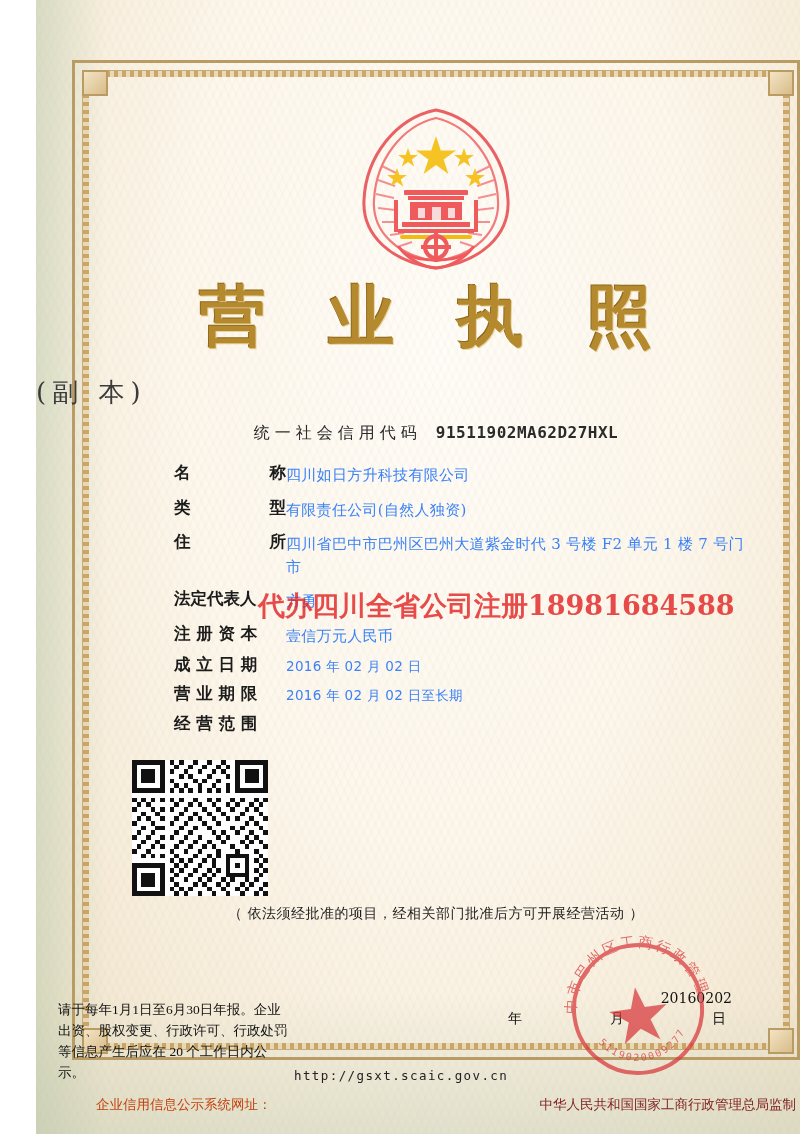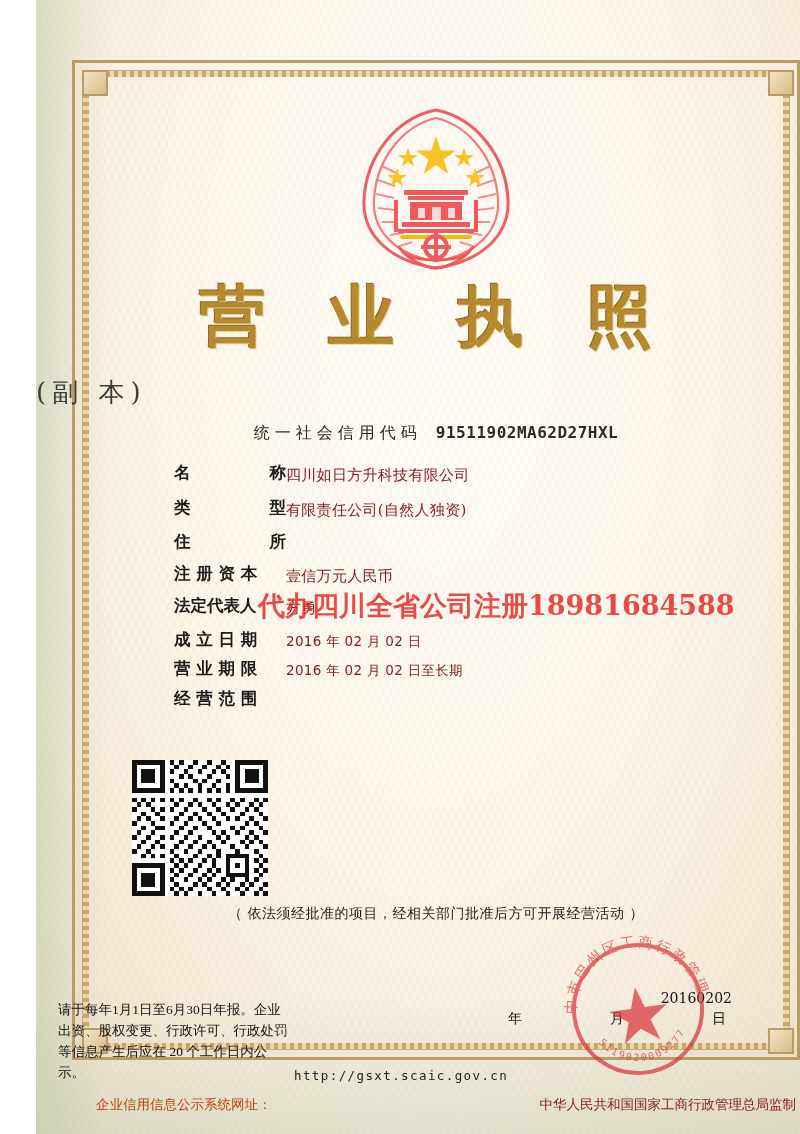--- a/index.html
+++ b/index.html
@@ -170,21 +170,21 @@
     color: #1b1b1b;
     display: flex;
     justify-content: space-between;
   }
   .field-label span { display: inline-block; }
   .field-label.lbl5 { letter-spacing: 0; }
   .field-value {
     flex: 1;
     font-family: "DejaVu Serif", serif;
     font-size: 15px;
-    color: #7f1d1d;
+    color: #3b82f6;
     line-height: 1.5;
     letter-spacing: 0.3px;
     padding-top: 2px;
   }
   .field-value.mono-date {
     font-family: "DejaVu Sans", sans-serif;
     font-size: 13.5px;
   }
   .field-value.scope {
     line-height: 1.65;
@@ -397,34 +397,35 @@
         <span>型</span>
       </div>
       <div class="field-value">有限责任公司(自然人独资)</div>
     </div>
 
     <div class="field-row">
       <div class="field-label">
         <span>住</span>
         <span>所</span>
       </div>
+      <div class="field-value">四川省巴中市巴州区巴州大道紫金时代 3 号楼 F2 单元 1 楼 7 号门市</div>
+    </div>
+
+    <div class="field-row">
+      <div class="field-label lbl5">
+        <span>法定代表人</span>
+      </div>
+      <div class="field-value">方勇</div>
     </div>
 
     <div class="field-row tight">
       <div class="field-label lbl5">
         <span>注 册 资 本</span>
       </div>
       <div class="field-value">壹信万元人民币</div>
-    </div>
-
-    <div class="field-row">
-      <div class="field-label lbl5">
-        <span>法定代表人</span>
-      </div>
-      <div class="field-value">方勇</div>
     </div>
 
     <div class="field-row tight">
       <div class="field-label lbl5">
         <span>成 立 日 期</span>
       </div>
       <div class="field-value mono-date">2016 年 02 月 02 日</div>
     </div>
 
     <div class="field-row tight">

